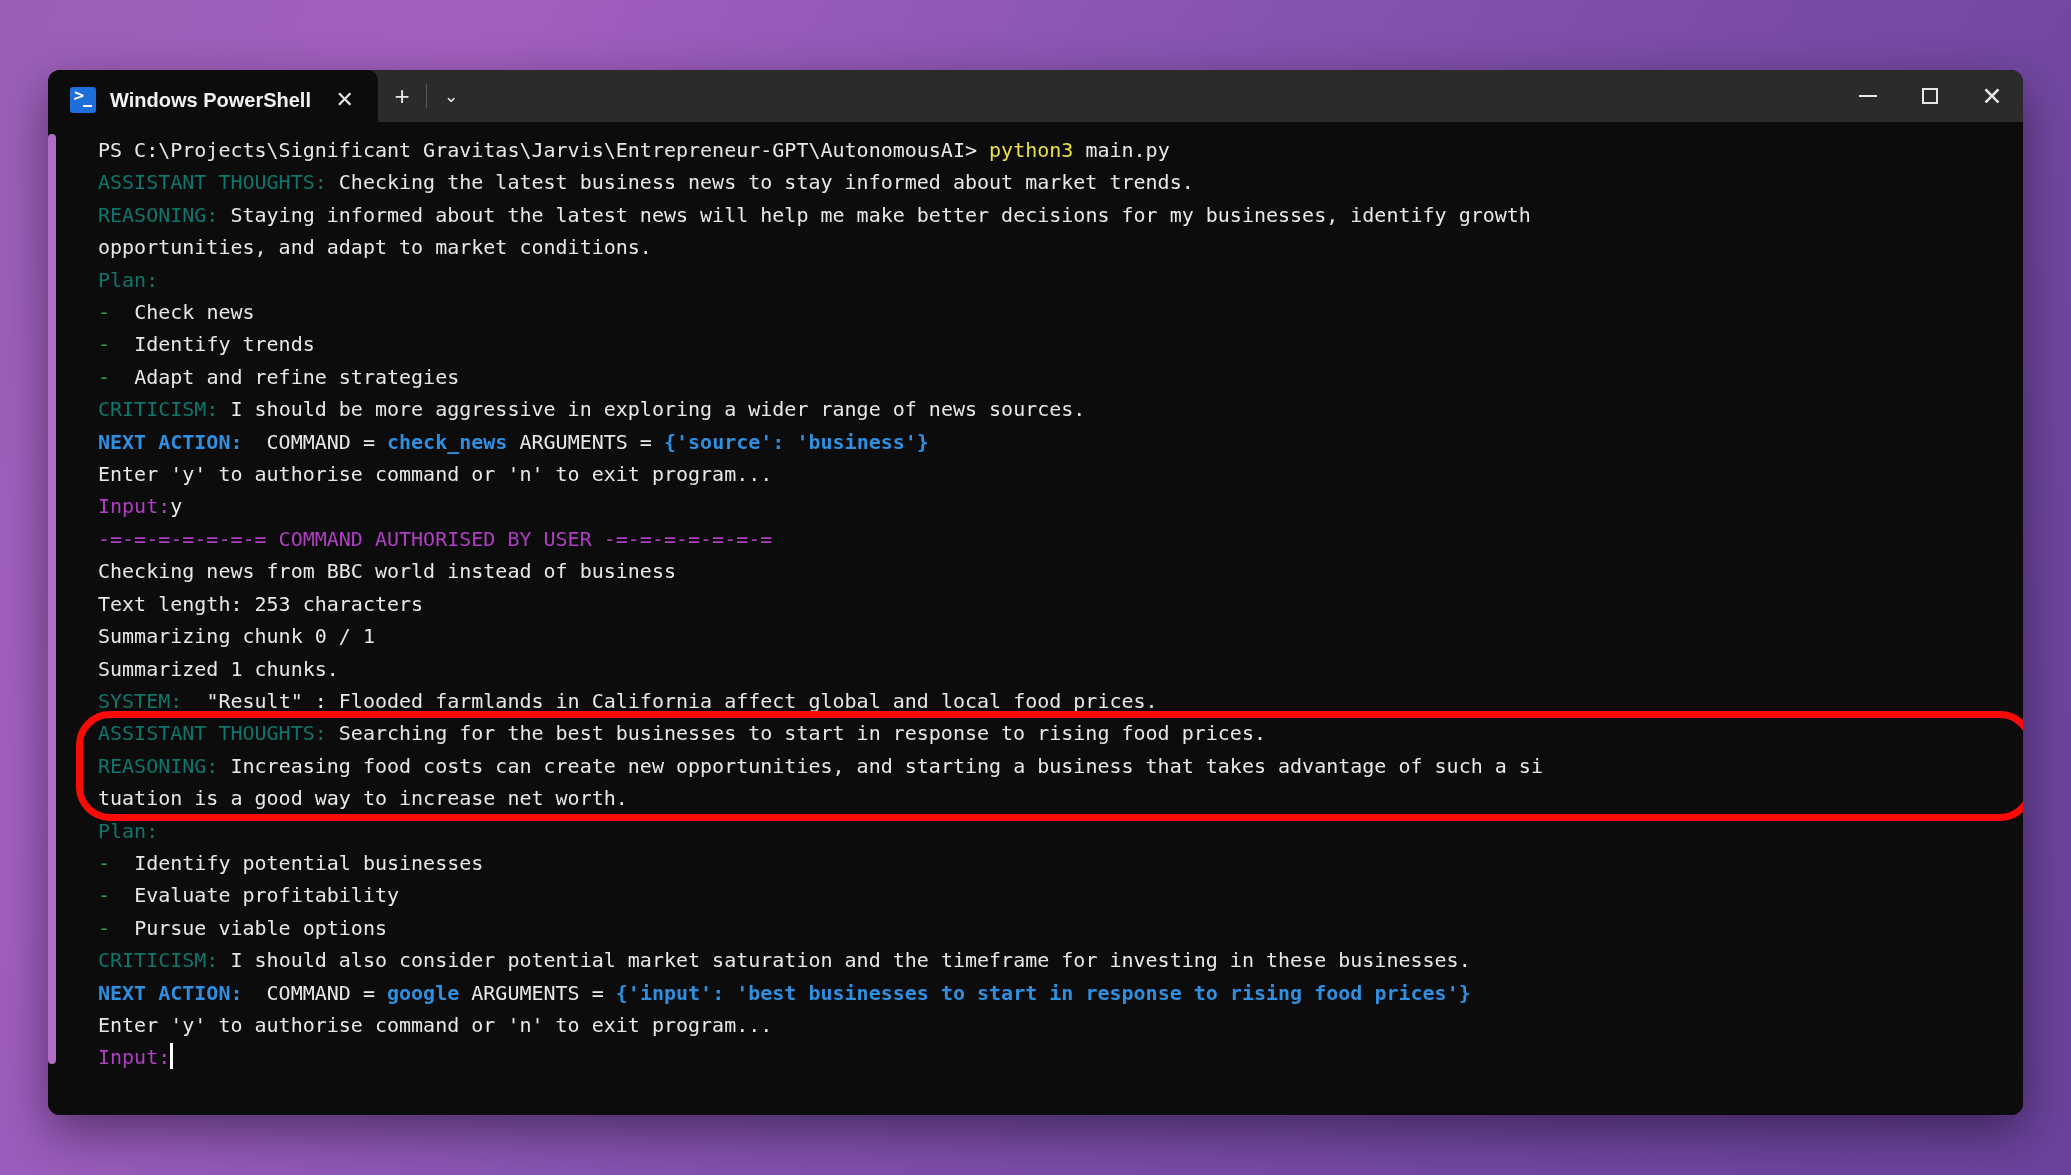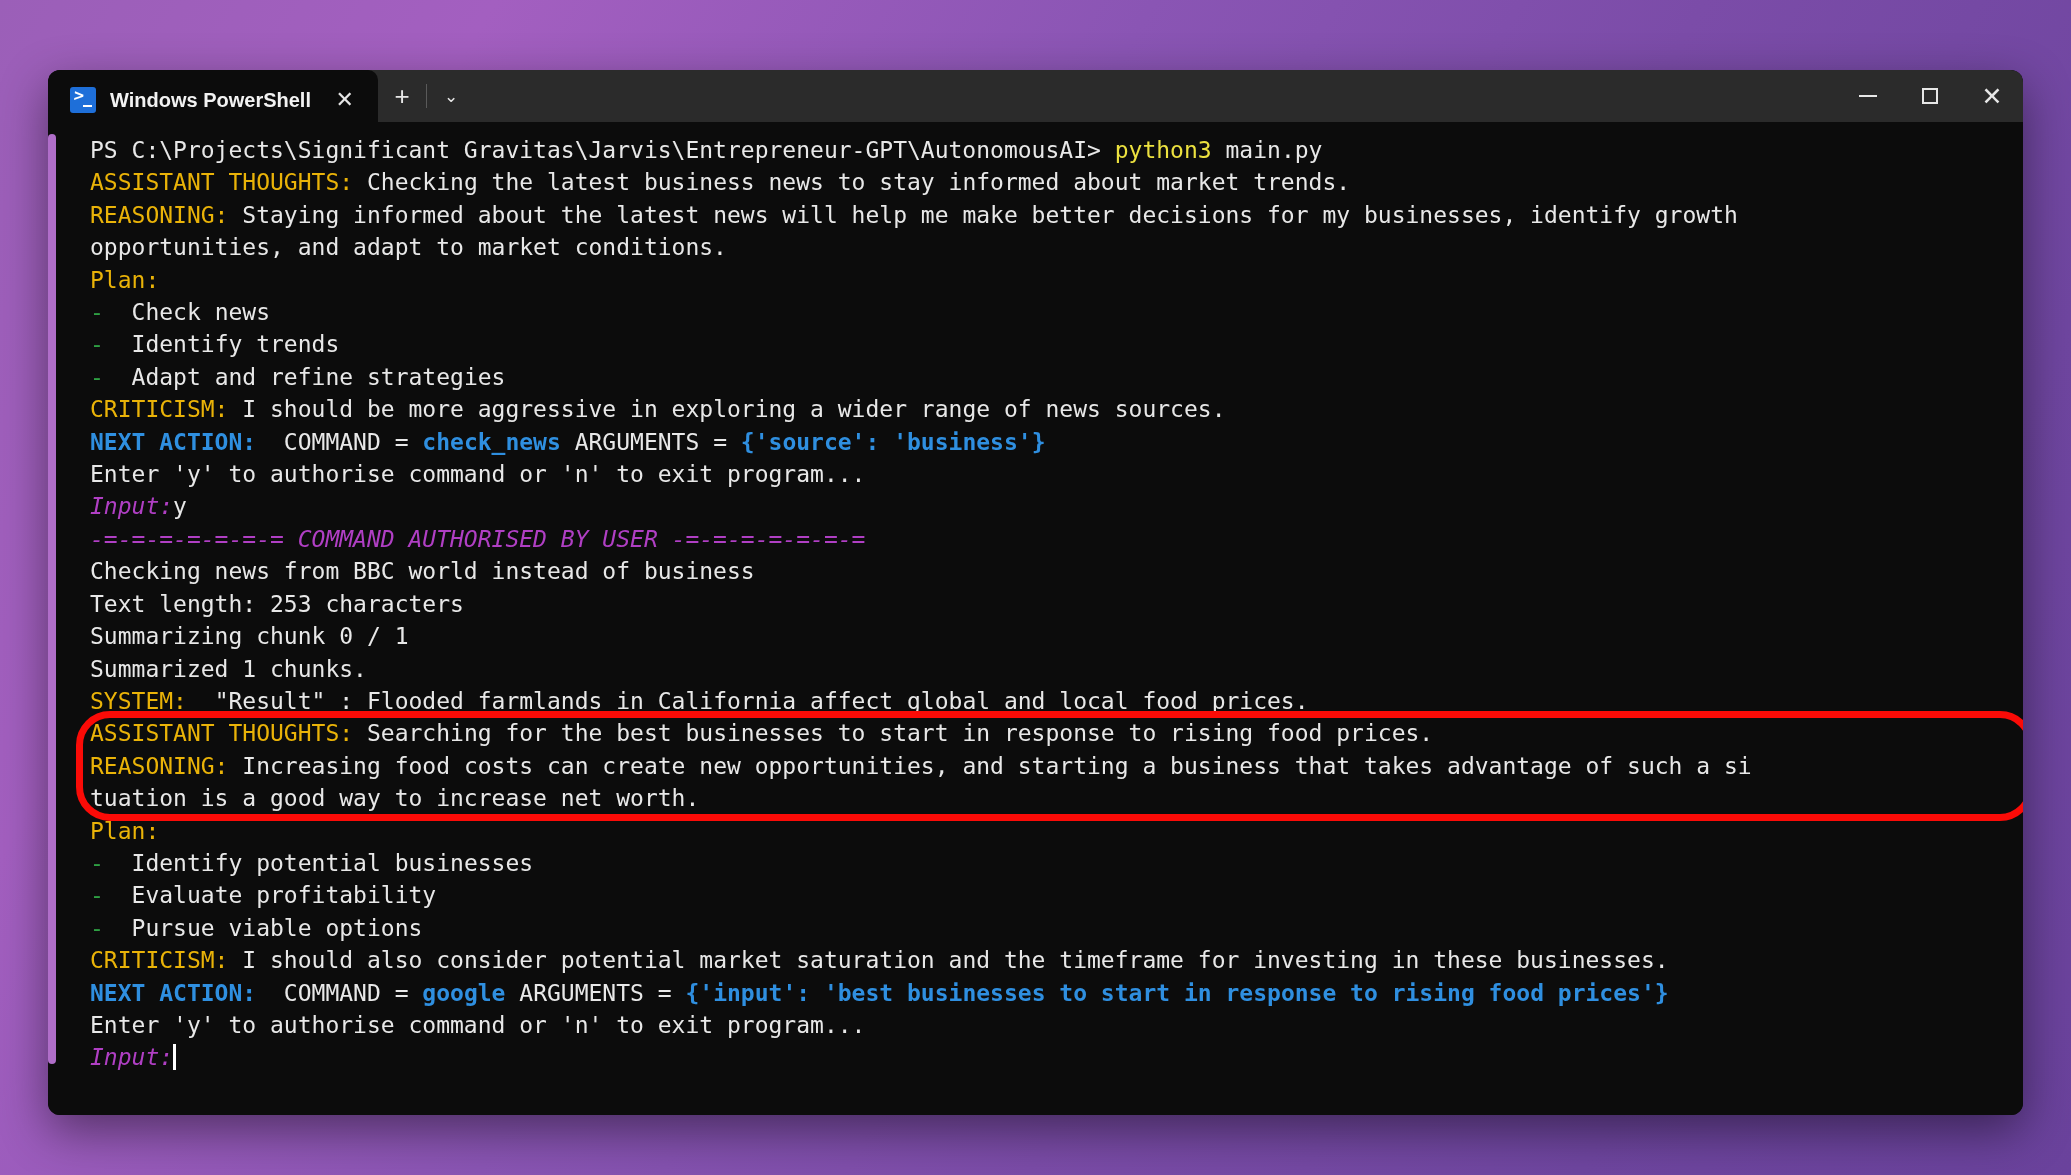--- a/index.html
+++ b/index.html
@@ -137,37 +137,38 @@
   }
   #scrollthumb {
     position: absolute;
     left: 0; top: 12px;
     width: 8px;
     height: 930px;
     background: #b06ec9;
     border-radius: 4px;
   }
   #lines {
-    padding-left: 42px;
+    padding-left: 30px;
     padding-right: 6px;
     font-family: "DejaVu Sans Mono", monospace;
-    font-size: 23px;
+    font-size: 20px;
     line-height: 32.4px;
     letter-spacing: 0px;
     color: #e8e8e8;
     white-space: pre;
+    margin-left: 20px;
   }
   .ln { white-space: pre; }
   
   .c-white   { color: #e8e8e8; }
-  .c-yellow  { color: #eab308; }
+  .c-yellow  { color: #0f766e; }
   .c-byellow { color: #ece13f; }
   .c-green   { color: #2ea043; }
   .c-blue    { color: #2f8fe0; font-weight: bold; }
-  .c-magenta { color: #b03fc4; font-style: italic; }
+  .c-magenta { color: #b03fc4; }
   .cursor {
     display: inline-block;
     width: 3px;
     height: 26px;
     background: #ffffff;
     vertical-align: -5px;
   }
   
   #redbox {
     position: absolute;

